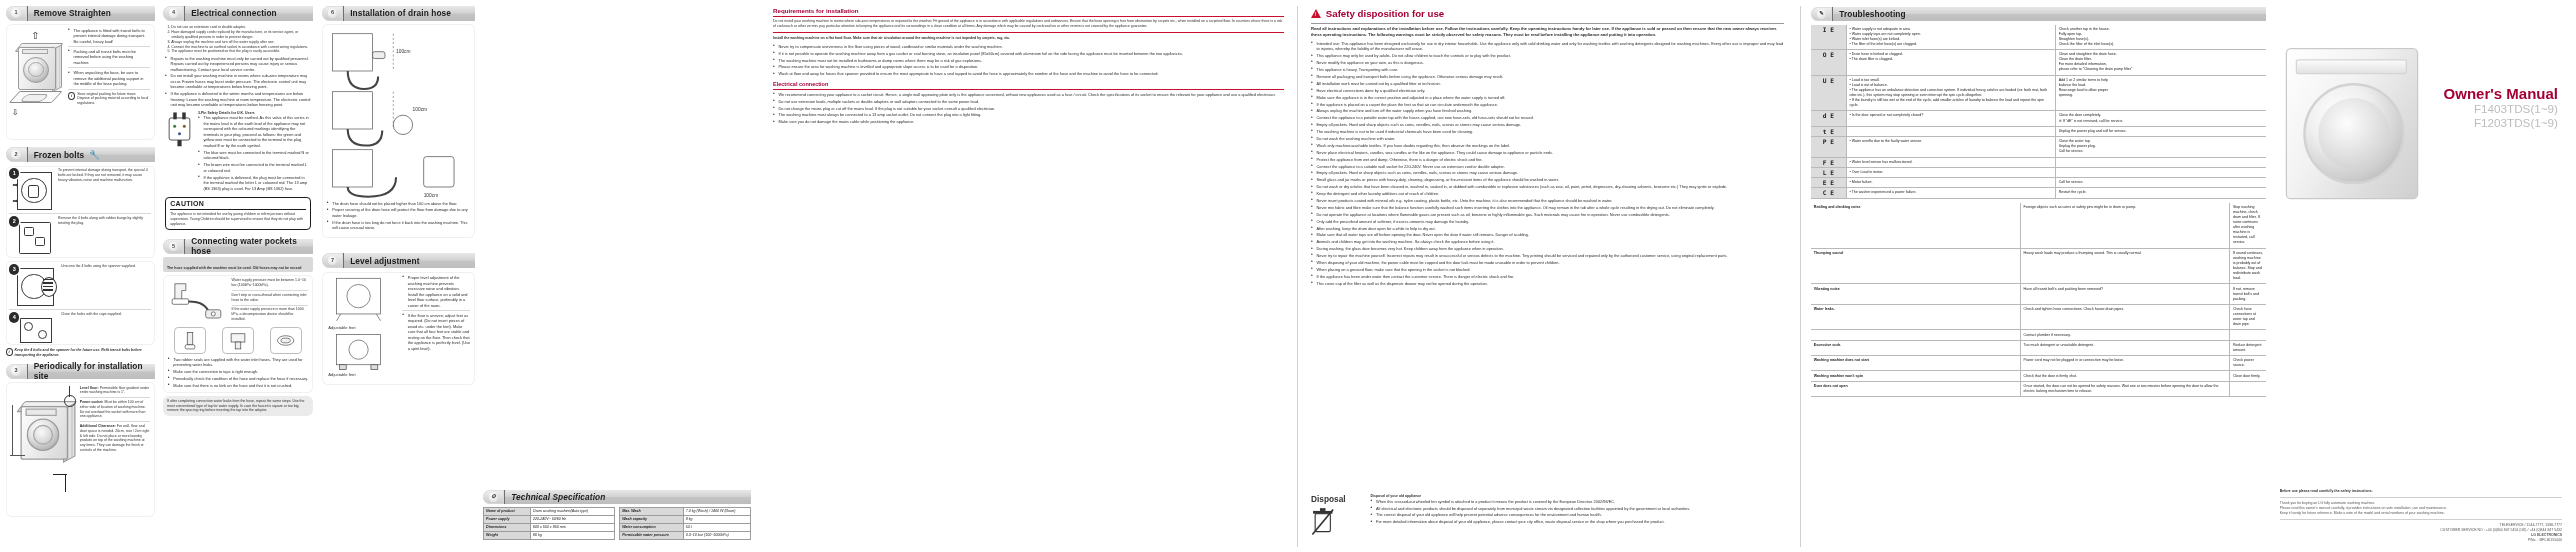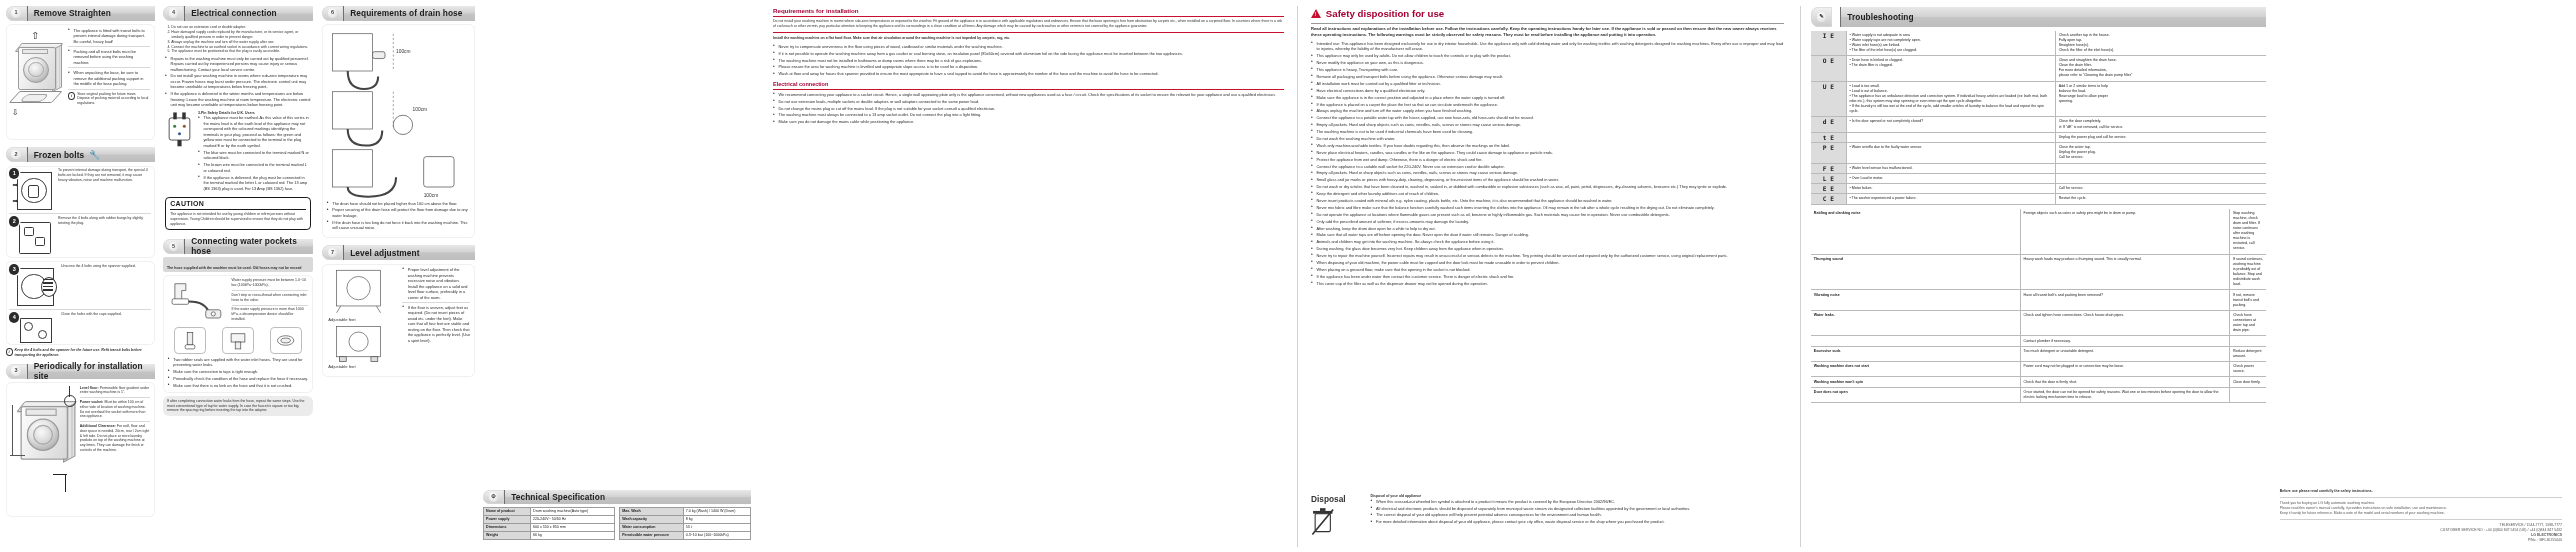--- a/index.html
+++ b/index.html
@@ -393,21 +393,21 @@
   </div>
 
   <div class="col" style="left:322px;width:153px;">
 
     <div style="margin-top:5.5px;">
       <div class="sec-head">
         <div class="sec-num">
             <b>6</b>
           </div>
         <div class="sec-bar">
-            <span class="t">Requirements of drain hose</span>
+            <span class="t">Installation of drain hose</span>
           </div>
       </div>
       <div class="card" style="min-height:207px;">
         <div style="position:relative;height:173px;">
           <svg width="145" height="173" viewBox="0 0 210 250">
 
             <rect x="8" y="8" width="58" height="54" fill="none" stroke="#555"></rect>
             <path d="M30 62 q0 26 24 26 q20 0 20 -18" fill="none" stroke="#444" stroke-width="3"></path>
             <rect x="66" y="34" width="18" height="10" rx="3" fill="#eee" stroke="#444"></rect>
             <line x1="96" y1="8" x2="96" y2="62" stroke="#777" stroke-dasharray="3 3"></line>
@@ -426,21 +426,21 @@
           </svg>
         </div>
         <ul class="bul">
           <li>The drain hose should not be placed higher than 100 cm above the floor.</li>
           <li>Proper securing of the drain hose will protect the floor from damage due to any water leakage.</li>
           <li>If the drain hose is too long do not force it back into the washing machine. This will cause unusual noise.</li>
         </ul>
       </div>
     </div>
 
-    <div style="margin-top:7px;">
+    <div style="margin-top:15px;">
       <div class="sec-head">
         <div class="sec-num">
             <b>7</b>
           </div>
         <div class="sec-bar">
             <span class="t">Level adjustment</span>
           </div>
       </div>
       <div class="card" style="display:flex;gap:3.5px;min-height:104px;">
         <div style="width:72px;position:relative;">
@@ -462,21 +462,21 @@
             <li>Proper level adjustment of the washing machine prevents excessive noise and vibration. Install the appliance on a solid and level floor surface, preferably in a corner of the room.</li>
             <div class="rule"></div>
             <li>If the floor is uneven, adjust feet as required. (Do not insert pieces of wood etc. under the feet). Make sure that all four feet are stable and resting on the floor. Then check that the appliance is perfectly level. (Use a spirit level).</li>
           </ul>
         </div>
       </div>
     </div>
   </div>
 
   <div class="col" style="left:483px;width:276px;">
-    <div style="position:absolute;bottom:12.4px;left:0;right:8px;">
+    <div style="position:absolute;bottom:12.4px;left:0;right:8px;font-style:italic;">
       <div class="sec-head" style="height:14px;">
         <div class="sec-num">
             <b>⚙</b>
           </div>
         <div class="sec-bar">
             <span class="t">Technical Specification</span>
           </div>
       </div>
       <div style="display:flex;gap:4.1px;">
         <table class="spec">
@@ -619,21 +619,21 @@
           </ul>
         </div>
       </div>
     </div>
   </div>
 
   <div class="sep-v" style="left:1800px;"></div>
 
   <div class="col" style="left:1811px;width:455px;">
     <div style="margin-top:7px;">
-      <div class="sec-head" style="height:20px;gap:8px;">
+      <div class="sec-head" style="height:14px;">
         <div class="sec-num">
             <b>✎</b>
           </div>
         <div class="sec-bar">
             <span class="t">Troubleshooting</span>
           </div>
       </div>
 
       <table>
         <tbody>
@@ -756,20 +756,32 @@
           <td class="mid">Once started, the door can not be opened for safety reasons. Wait one or two minutes before opening the door to allow the electric locking mechanism time to release.</td>
           <td></td>
         </tr>
       </tbody>
         </table>
     </div>
   </div>
 
   <div class="col" style="left:2270px;width:306px;">
 
+    <div style="margin-top:23.5px;position:relative;height:297px;">
+      <div class="bigwasher" style="position:absolute;left:7px;top:9.7px;transform:scale(1.25);transform-origin:top left;">
+        <div class="b"></div>
+          <div class="cp"></div>
+          <div class="d"></div>
+      </div>
+      <div style="position:absolute;right:18px;top:61px;text-align:right;">
+        <div class="om-title">Owner's Manual</div>
+        <div class="om-model">F1403TDS(1~9)</div>
+        <div class="om-model">F1203TDS(1~9)</div>
+      </div>
+    </div>
 
     <div style="position:absolute;bottom:9.7px;left:9.7px;right:14px;text-align:right;">
       <div class="txt-s bold" style="text-align:left;">Before use please read carefully the safety instructions.</div>
       <div style="height:0.7px;background:#cfcfcf;margin:3.5px 0;"></div>
       <div class="footer-note" style="text-align:left;">Thank you for buying an LG fully automatic washing machine.</div>
       <div class="footer-note" style="text-align:left;">Please read this owner's manual carefully, it provides instructions on safe installation, use and maintenance.</div>
       <div class="footer-note" style="text-align:left;">Keep it handy for future reference. Make a note of the model and serial numbers of your washing machine.</div>
       <div style="height:0.7px;background:#cfcfcf;margin:3.5px 0;"></div>
       <div class="footer-note">TELESERVICE / 1544-7777, 1588-7777</div>
       <div class="footer-note">CUSTOMER SERVICE NO : +44 (0)844 847 5454 (UK) / +44 (0)844 847 5432</div>

